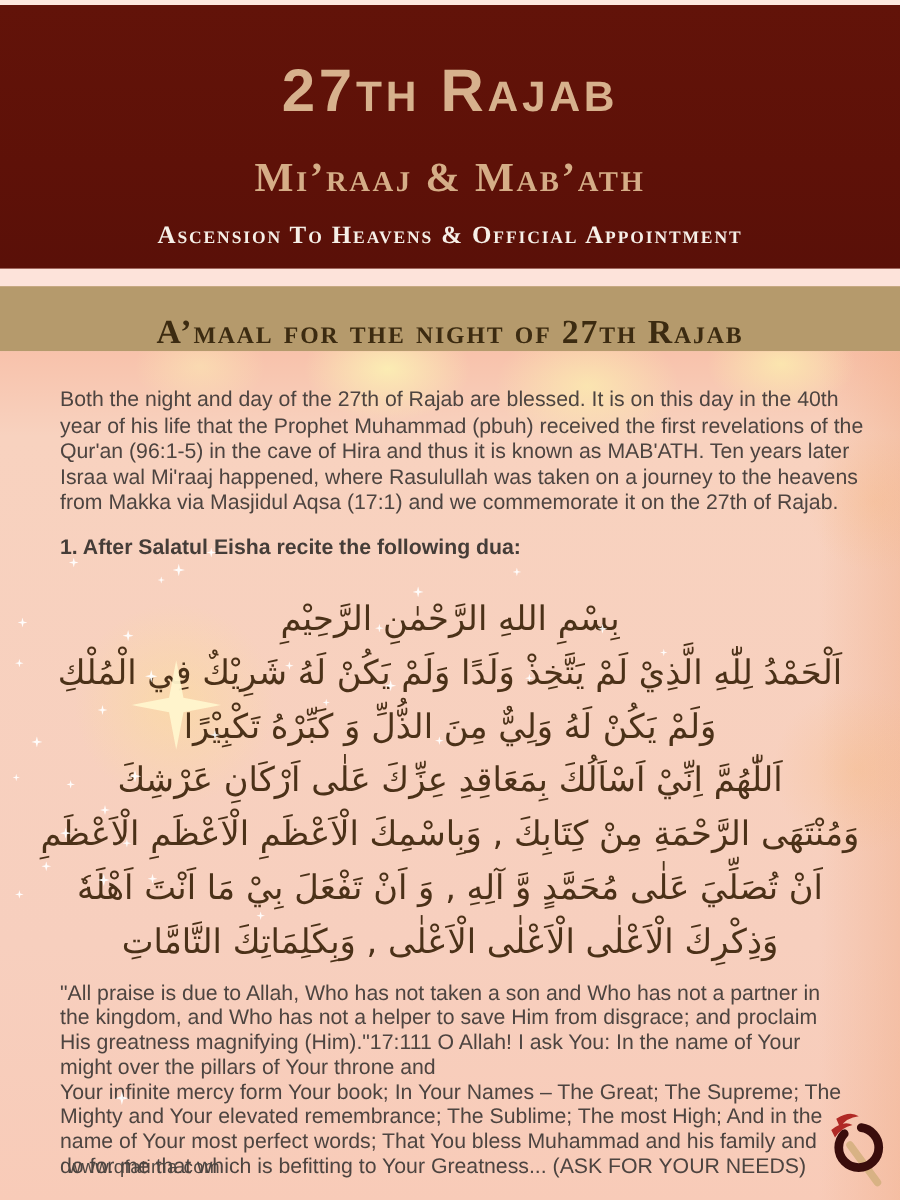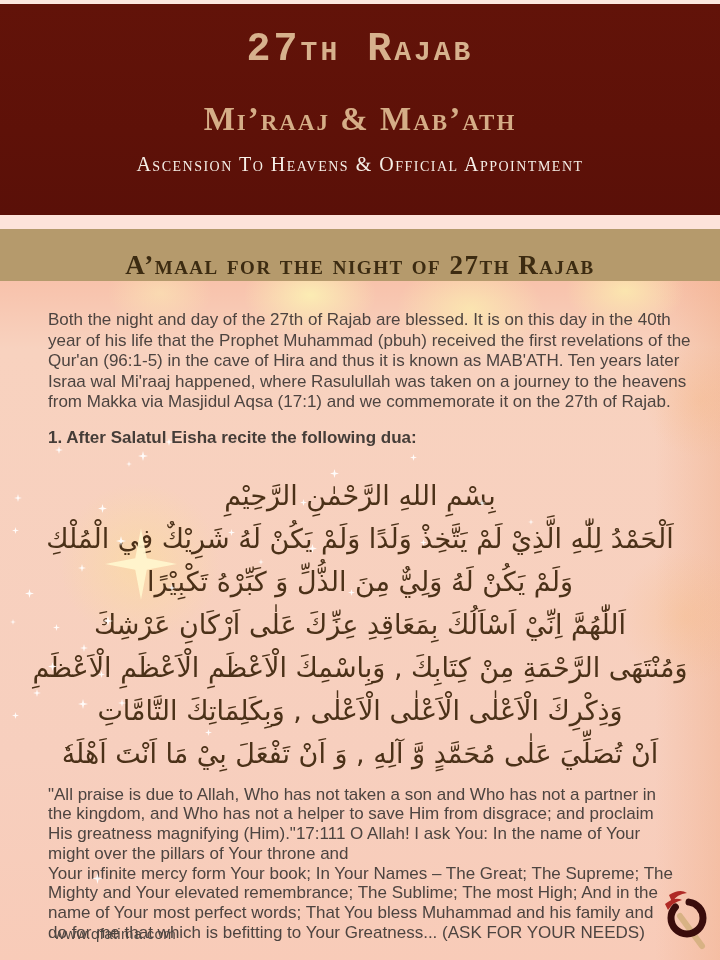--- a/index.html
+++ b/index.html
@@ -9,29 +9,29 @@
   }
   
   .top-strip{position:absolute;top:0;left:0;width:720px;height:4px;background:#fde8df;}
   
   .header{
     position:absolute;top:4px;left:0;width:720px;height:211px;
     background:linear-gradient(180deg,#621309 0%,#5e1108 60%,#5a1008 100%);
     text-align:center;color:#d7b18d;
   }
   .header .title{
-    margin-top:15px;font-family:Liberation Mono, monospace;font-variant:small-caps;
-    font-size:40px;line-height:62px;letter-spacing:3px;color:#d7b18d;font-weight:600;
+    margin-top:39px;font-family:Liberation Sans, sans-serif;font-variant:small-caps;
+    font-size:48px;line-height:62px;letter-spacing:3px;color:#d7b18d;font-weight:600;
   }
   .header .subtitle{
     font-family:"Liberation Serif",serif;font-variant:small-caps;
     font-size:33px;line-height:36px;letter-spacing:2px;color:#d5ad87;margin-top:20px;font-weight:600;
   }
   .header .tagline{
-    font-family:"Liberation Serif",serif;font-variant:small-caps;font-weight:normal;
+    font-family:"Liberation Serif",serif;font-variant:small-caps;font-weight:bold;
     font-size:20px;line-height:22px;letter-spacing:1.5px;color:#f6efe7;margin-top:16px;
   }
   
   .pink-strip{position:absolute;top:215px;left:0;width:720px;height:14px;background:#fde3da;}
   .gold-band{
     position:absolute;top:229px;left:0;width:720px;height:52px;background:#b59a6c;
     display:flex;align-items:flex-end;justify-content:center;
   }
   .gold-band .band-label{
     font-family:"Liberation Serif",serif;font-variant:small-caps;font-weight:bold;
@@ -140,22 +140,22 @@
     <p class="intro">Both the night and day of the 27th of Rajab are blessed. It is on this day in the 40th year of his life that the Prophet Muhammad (pbuh) received the first revelations of the Qur'an (96:1-5) in the cave of Hira and thus it is known as MAB'ATH. Ten years later Israa wal Mi'raaj happened, where Rasulullah was taken on a journey to the heavens from Makka via Masjidul Aqsa (17:1) and we commemorate it on the 27th of Rajab.</p>
 
     <div class="step">1. After Salatul Eisha recite the following dua:</div>
 
     <div class="arabic">
       <div class="ar-line">بِسْمِ اللهِ الرَّحْمٰنِ الرَّحِيْمِ</div>
       <div class="ar-line">اَلْحَمْدُ لِلّٰهِ الَّذِيْ لَمْ يَتَّخِذْ وَلَدًا وَلَمْ يَكُنْ لَهُ شَرِيْكٌ فِي الْمُلْكِ</div>
       <div class="ar-line">وَلَمْ يَكُنْ لَهُ وَلِيٌّ مِنَ الذُّلِّ وَ كَبِّرْهُ تَكْبِيْرًا</div>
       <div class="ar-line">اَللّٰهُمَّ اِنِّيْ اَسْاَلُكَ بِمَعَاقِدِ عِزِّكَ عَلٰى اَرْكَانِ عَرْشِكَ</div>
       <div class="ar-line">وَمُنْتَهَى الرَّحْمَةِ مِنْ كِتَابِكَ , وَبِاسْمِكَ الْاَعْظَمِ الْاَعْظَمِ الْاَعْظَمِ</div>
+      <div class="ar-line">اَنْ تُصَلِّيَ عَلٰى مُحَمَّدٍ وَّ آلِهِ , وَ اَنْ تَفْعَلَ بِيْ مَا اَنْتَ اَهْلَهٗ</div>
       <div class="ar-line">وَذِكْرِكَ الْاَعْلٰى الْاَعْلٰى الْاَعْلٰى , وَبِكَلِمَاتِكَ التَّامَّاتِ</div>
-      <div class="ar-line">اَنْ تُصَلِّيَ عَلٰى مُحَمَّدٍ وَّ آلِهِ , وَ اَنْ تَفْعَلَ بِيْ مَا اَنْتَ اَهْلَهٗ</div>
     </div>
 
     <div class="translation">
       <p class="tp">"All praise is due to Allah, Who has not taken a son and Who has not a partner in the kingdom, and Who has not a helper to save Him from disgrace; and proclaim His greatness magnifying (Him)."17:111 O Allah! I ask You: In the name of Your might over the pillars of Your throne and</p>
       <p class="tp">Your infinite mercy form Your book; In Your Names – The Great; The Supreme; The Mighty and Your elevated remembrance; The Sublime; The most High; And in the name of Your most perfect words; That You bless Muhammad and his family and do for me that which is befitting to Your Greatness... (ASK FOR YOUR NEEDS)</p>
     </div>
 
     <div class="footer">
       <div class="website">www.qfatima.com</div>
       <svg class="logo" viewBox="0 0 62 66" aria-label="Q logo">

